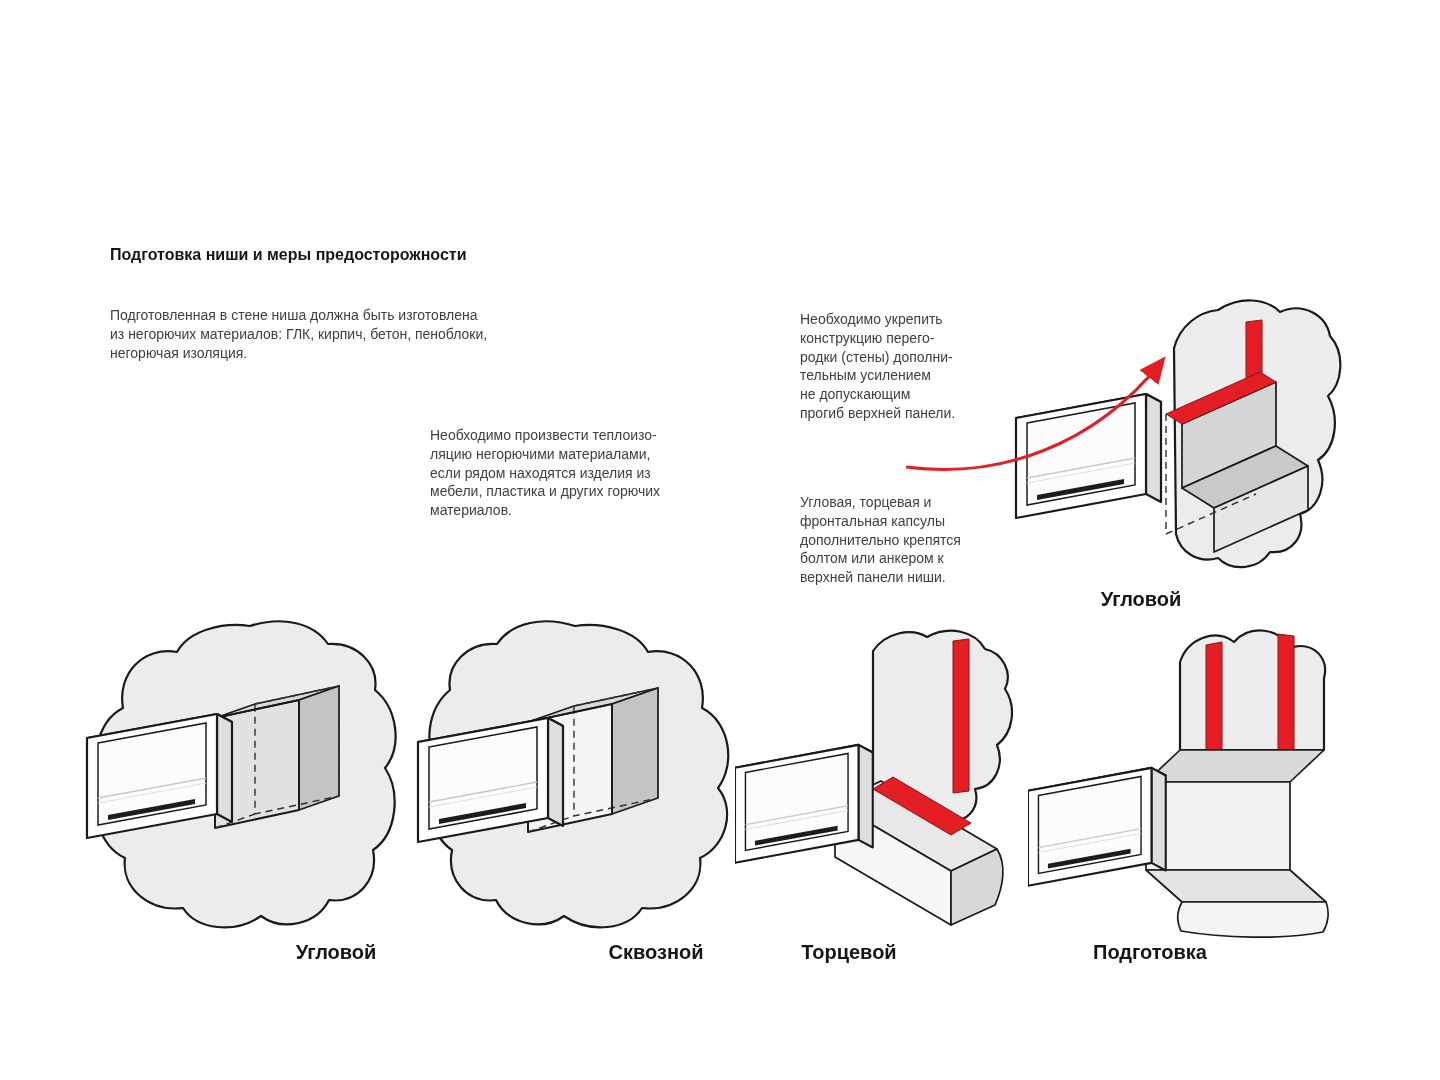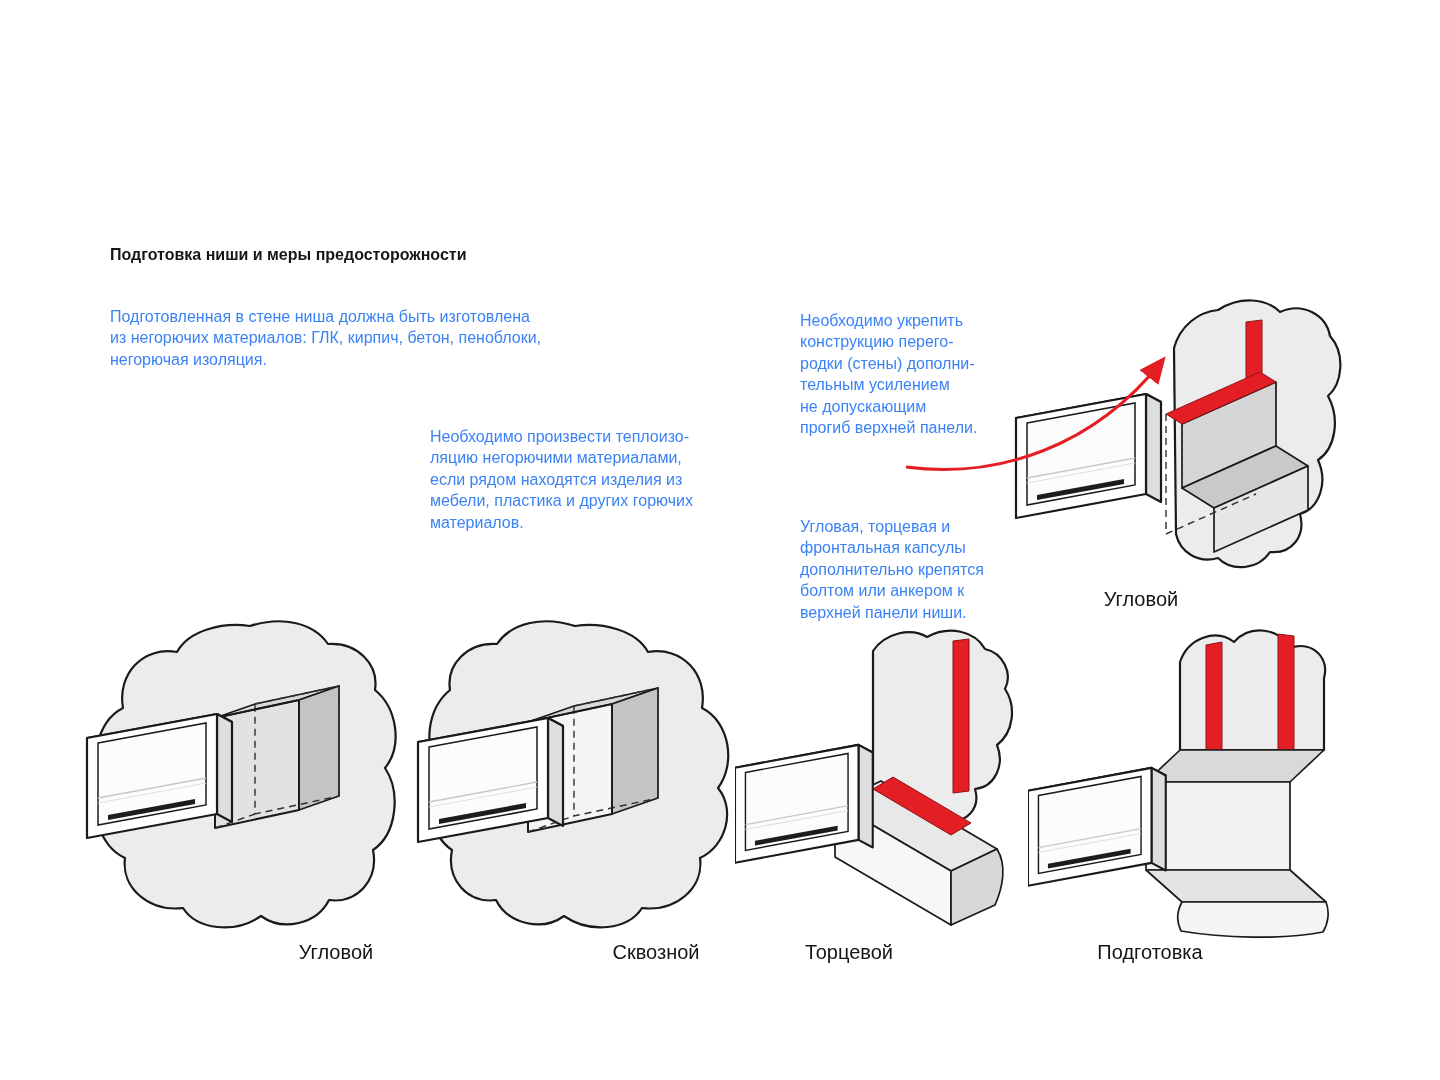--- a/index.html
+++ b/index.html
@@ -2,22 +2,22 @@
 <html lang="ru"><head>
 <meta charset="utf-8">
 <style>
   *{box-sizing:border-box}
   html,body{margin:0;padding:0;background:#ffffff}
   body{font-family:"Liberation Sans", sans-serif;color:#3c3c3c}
   .page{position:relative;width:1440px;height:1080px;background:#ffffff;overflow:hidden}
   .abs{position:absolute}
   .title{left:111px;top:116px;font-size:44px;color:#414141;letter-spacing:.3px}
   .h2{left:110px;top:246px;font-size:16px;font-weight:bold;color:#161616}
-  .note{font-size:16px;line-height:1.34;white-space:pre-line;color:#3b82f6}
-  .lbl{font-size:20px;font-weight:normal;color:#161616;width:200px;text-align:center}
+  .note{font-size:14px;line-height:1.34;white-space:pre-line;color:#404040}
+  .lbl{font-size:20px;font-weight:bold;color:#161616;width:200px;text-align:center}
   svg{display:block}
   .wall{fill:#ececec;stroke:#1a1a1a;stroke-width:2.2;stroke-linejoin:round}
   .face{stroke:#1a1a1a;stroke-width:1.7;stroke-linejoin:round}
   .ln{stroke:#1a1a1a;stroke-width:2;fill:none;stroke-linejoin:round}
   .dash{stroke:#2f2f2f;stroke-width:1.4;fill:none;stroke-dasharray:7 5}
   .red-fill{fill:#e31e24}
   .red-edge{stroke:#8f1216;stroke-width:1}
   .red-stroke{stroke:#e31e24}
 </style>
 </head>
@@ -48,21 +48,21 @@
 ляцию негорючими материалами,
 если рядом находятся изделия из
 мебели, пластика и других горючих
 материалов.</div>
   <div class="abs note" style="left:800px;top:310px">Необходимо укрепить
 конструкцию перего-
 родки (стены) дополни-
 тельным усилением
 не допускающим
 прогиб верхней панели.</div>
-  <div class="abs note" style="left:800px;top:516px">Угловая, торцевая и
+  <div class="abs note" style="left:800px;top:493px">Угловая, торцевая и
 фронтальная капсулы
 дополнительно крепятся
 болтом или анкером к
 верхней панели ниши.</div>
 
   <svg class="abs" style="left:1008px;top:296px" width="340" height="290" viewBox="0 0 340 290">
     <path class="wall" d="M 166,52 C 172,30 190,16 210,14 C 232,0 258,2 272,16 C 294,6 318,18 322,40 C 338,58 334,88 320,100 C 332,122 328,152 310,164 C 320,186 312,212 292,218 C 298,240 284,258 262,256 C 250,274 224,276 210,262 C 190,268 172,256 168,238 Z"></path>
     <polygon class="red-fill red-edge" points="238,26 254,24 254,150 238,152"></polygon>
     <polygon class="face" fill="#d6d6d6" points="174,128 268,86 268,150 174,192"></polygon>
     <polygon class="face" fill="#c9c9c9" points="174,192 268,150 300,170 206,212"></polygon>

